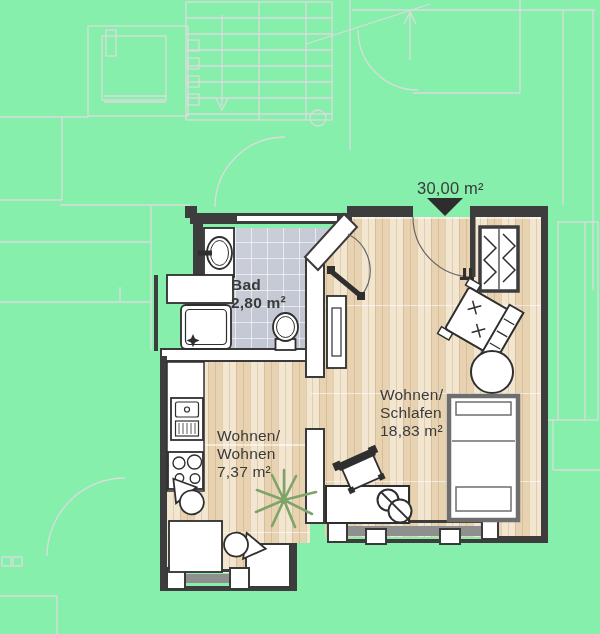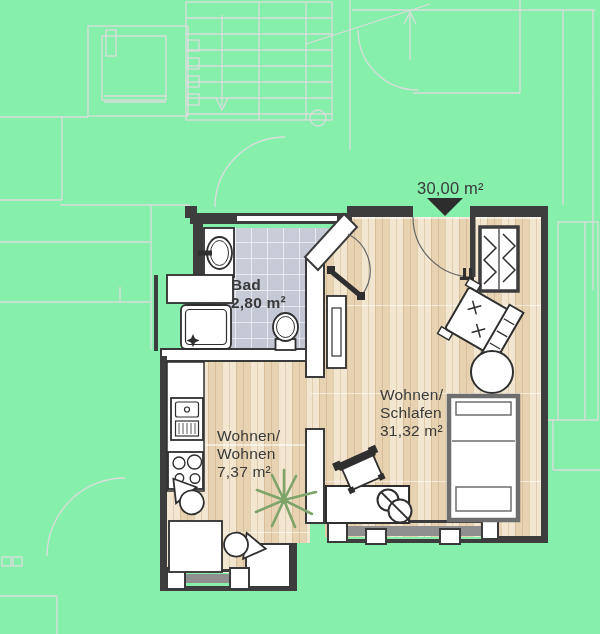--- a/index.html
+++ b/index.html
@@ -224,16 +224,16 @@
     <div>2,80 m²</div>
   </div>
   <div class="lbl" style="left:217px;top:427px;">
     <div>Wohnen/</div>
     <div>Wohnen</div>
     <div>7,37 m²</div>
   </div>
   <div class="lbl" style="left:380px;top:386px;">
     <div>Wohnen/</div>
     <div>Schlafen</div>
-    <div>31,32 m²</div>
+    <div>18,83 m²</div>
   </div>
 
 </div>
 
 </body></html>

